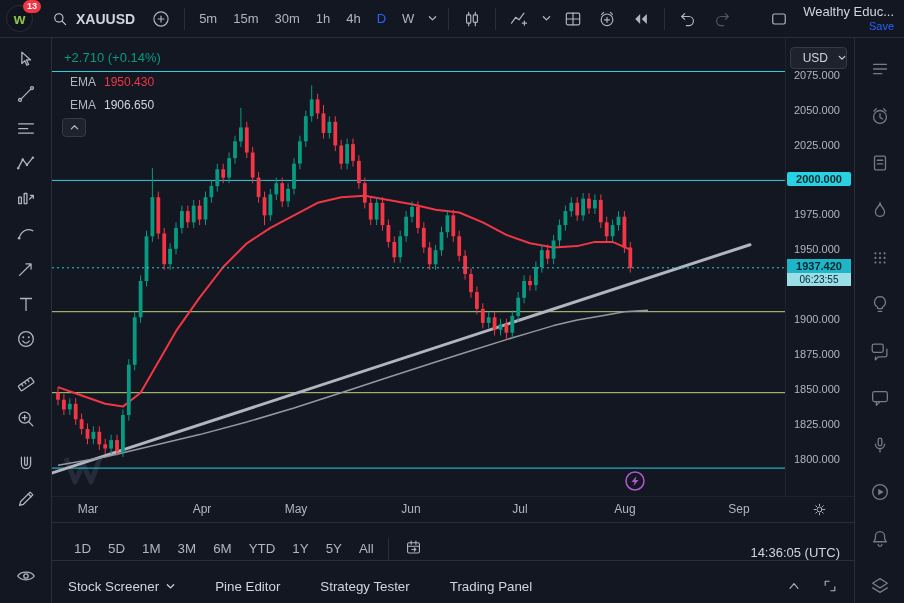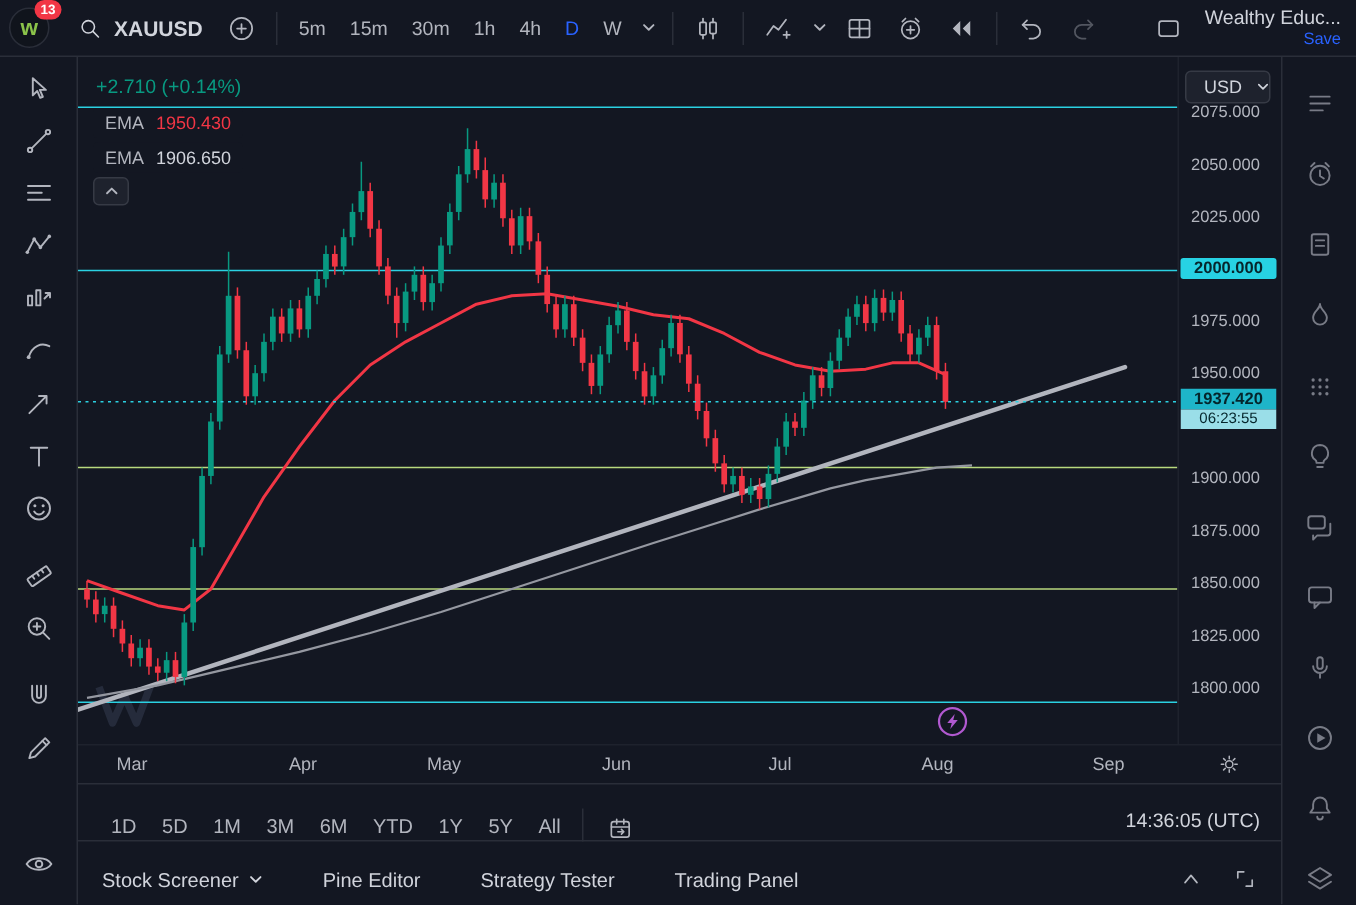--- a/index.html
+++ b/index.html
@@ -74,22 +74,22 @@
     border:1px solid #363a45;border-radius:4px;display:flex;align-items:center;justify-content:flex-end;
     gap:10px;color:#d1d4dc;font-size:12px;z-index:4}
 
   
   .time-row{height:26px;display:flex;color:#b2b5be;font-size:12px;border-top:1px solid #1e222d;flex:none}
   .time-labels{position:relative;width:733px}
   .time-label{position:absolute;top:5px;transform:translateX(-50%)}
   .time-corner{width:69px;display:flex;align-items:center;justify-content:center;color:#787b86}
 
   
-  .range-row{height:38px;border-top:1px solid #2a2e39;display:flex;align-items:flex-start;
-    padding:16px 14px;gap:1px;font-size:13px;flex:none}
+  .range-row{height:38px;border-top:1px solid #2a2e39;display:flex;align-items:flex-end;
+    padding:0 14px;gap:1px;font-size:13px;flex:none}
   .range-btn{padding:4px 8px;color:#b2b5be;border-radius:4px}
   .goto-btn{width:30px;height:26px;display:flex;align-items:center;justify-content:center;
     color:#b2b5be;margin-left:4px}
   .clock{margin-left:auto;color:#d1d4dc;font-size:13px}
 
   
   .status-row{height:51px;border-top:1px solid #2a2e39;display:flex;align-items:center;
     padding:0 16px;gap:40px;font-size:13px;color:#d1d4dc;flex:none}
   .status-item{display:flex;align-items:center;gap:7px}
   .status-icons{margin-left:auto;display:flex;gap:20px;color:#b2b5be}

